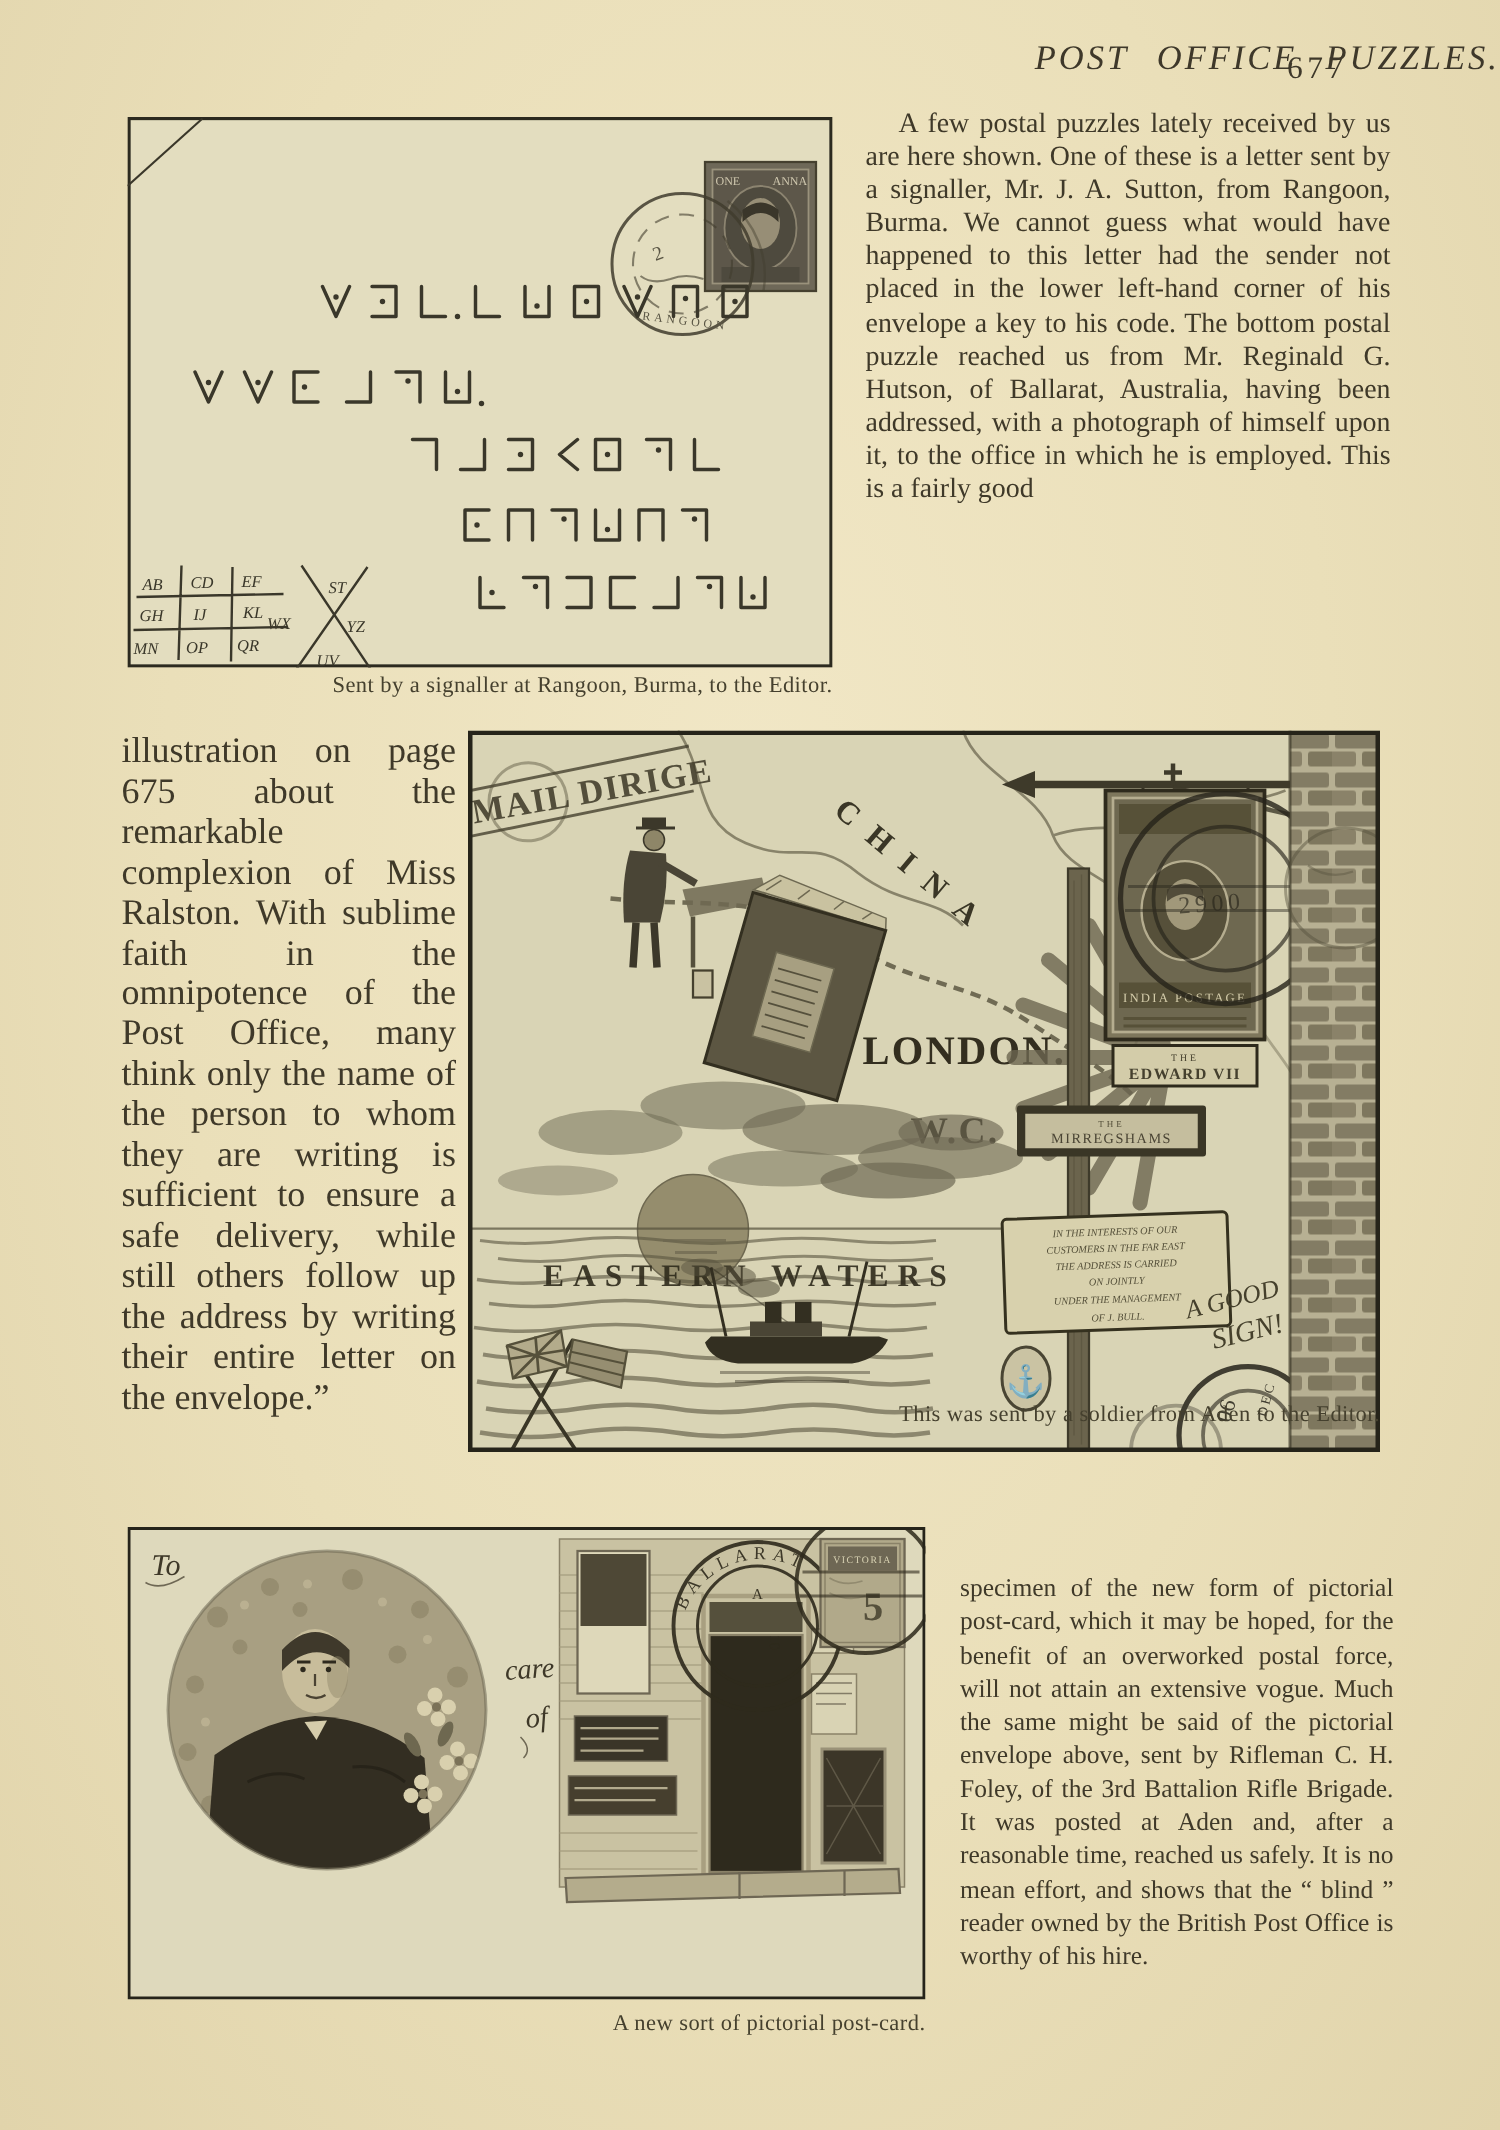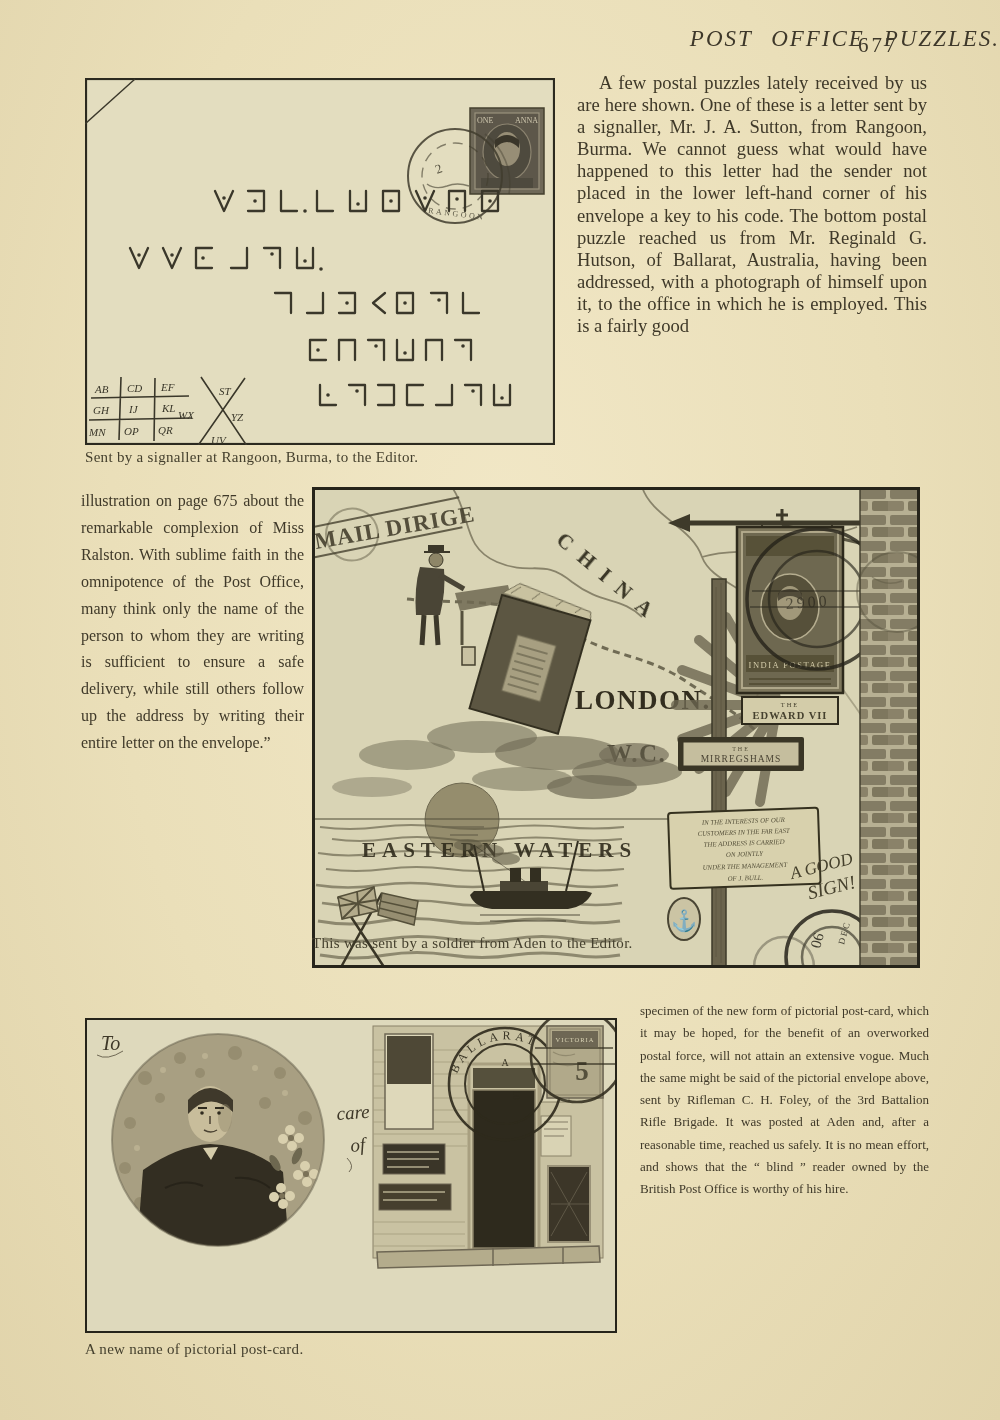--- a/index.html
+++ b/index.html
@@ -7,23 +7,23 @@
        background:#e9deb8;font-family:"Liberation Serif",serif;color:#3b3527}
   .page{position:absolute;inset:0;
         background:radial-gradient(ellipse at 50% 38%, #f1e7c6 0%, #eadfb9 55%, #e1d4ab 100%)}
   .abs{position:absolute}
   .hdr-title{left:0;right:0;top:26px;text-align:right;font-style:italic;
              font-size:23px;letter-spacing:2px;word-spacing:11px;color:#3e382a}
   .hdr-page{left:858px;top:33px;font-size:21px;letter-spacing:3px;color:#3e382a}
   .col p{margin:0;text-align:justify;color:#3f3929}
   .col p.indent{text-indent:22px}
   .col-tr{left:577px;top:72px;width:350px;font-size:18.6px;line-height:22.1px}
-  .col-ml{left:81px;top:488px;width:223px;font-size:16px;line-height:26.9px}
-  .col-br{left:640px;top:1000px;width:289px;font-size:13px;line-height:22.3px}
-  .fig-caption{text-align:left;font-size:15px;color:#45402e;letter-spacing:.3px}
+  .col-ml{left:81px;top:488px;width:223px;font-size:24px;line-height:26.9px}
+  .col-br{left:640px;top:1048px;width:289px;font-size:17px;line-height:22.3px}
+  .fig-caption{text-align:right;font-size:15px;color:#45402e;letter-spacing:.3px}
   svg text{font-family:"Liberation Serif",serif}
 </style>
 </head>
 <body>
 
 <div class="page">
 
   <div class="abs hdr-title">POST  OFFICE  PUZZLES.</div>
   <div class="abs hdr-page">677</div>
 
@@ -423,19 +423,19 @@
       <text x="497" y="62" font-size="27" font-weight="bold" text-anchor="middle" fill="#55503c">5</text>
       <path d="M468,34 q10,6 22,2 M468,44 q12,6 24,2" stroke="#8a8268" stroke-width="1.2" fill="none" opacity="0.8"></path>
       <g opacity="0.85">
         <circle cx="492" cy="38" r="46" fill="none" stroke="#2e2a1c" stroke-width="2.6"></circle>
         <path d="M450,30 H528 M448,46 H530" stroke="#2e2a1c" stroke-width="2" opacity="0.7"></path>
       </g>
     </g>
 
     <rect x="1" y="1" width="530" height="313" fill="none" stroke="#26241a" stroke-width="2"></rect>
   </svg>
-  <div class="abs fig-caption" style="left:85px;top:1341px;width:532px">A new name of pictorial post-card.</div>
+  <div class="abs fig-caption" style="left:85px;top:1341px;width:532px">A new sort of pictorial post-card.</div>
 
   <div class="abs col col-br">
     <p>specimen of the new form of pictorial post-card, which it may be hoped, for the benefit of an overworked postal force, will not attain an extensive vogue.  Much the same might be said of the pictorial envelope above, sent by Rifleman C. H. Foley, of the 3rd Battalion Rifle Brigade.  It was posted at Aden and, after a reasonable time, reached us safely.  It is no mean effort, and shows that the “ blind ” reader owned by the British Post Office is worthy of his hire.</p>
   </div>
 
 </div>
 
 </body></html>

